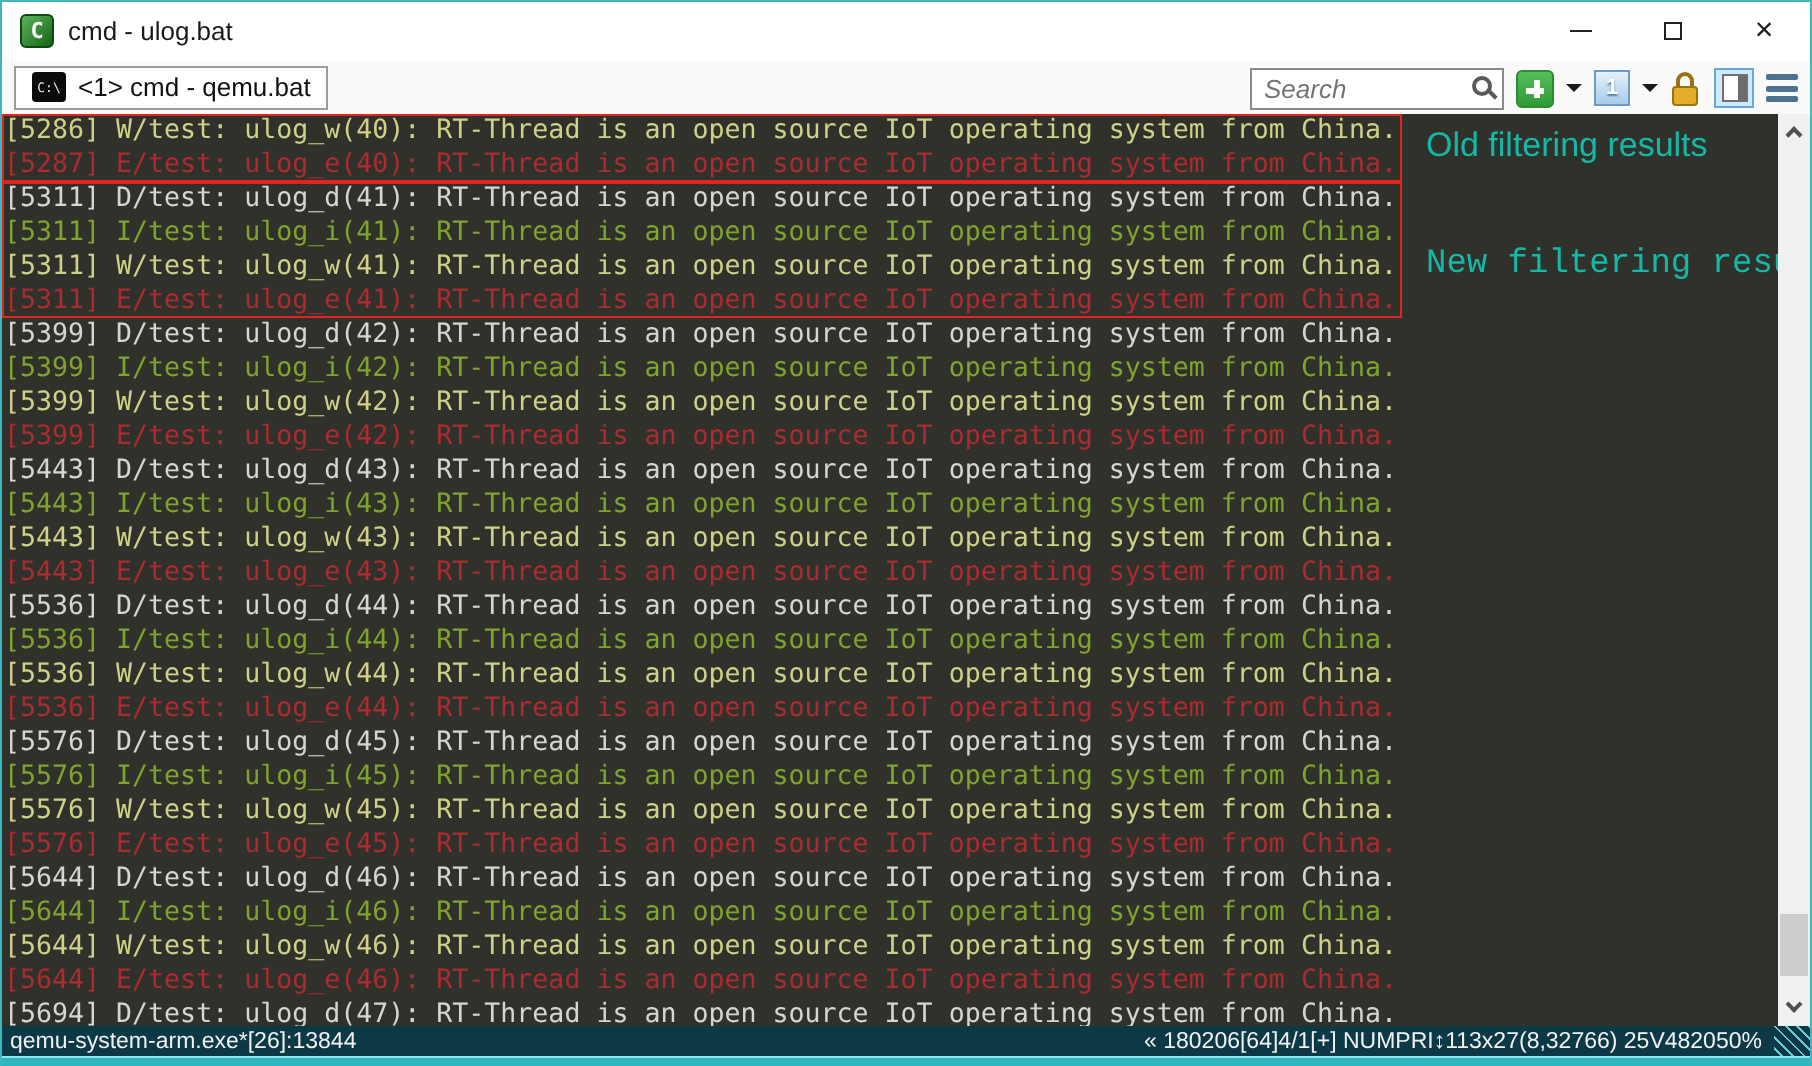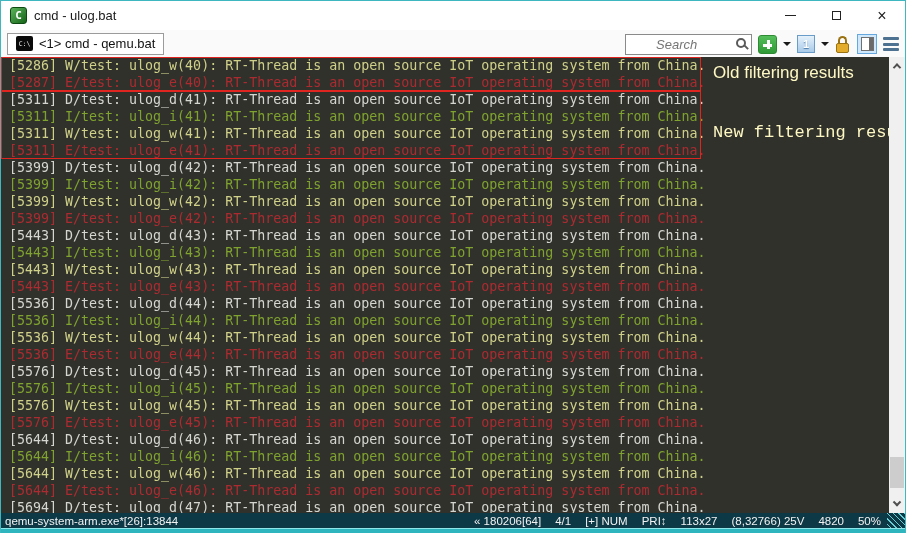--- a/index.html
+++ b/index.html
@@ -22,21 +22,21 @@
   .glyph-close { font-size:16px; color:#222; line-height:1; }
   
   .tabbar { position:absolute; top:29px; left:0; right:0; height:27px; background:#fafafa; display:flex; align-items:center; }
   .tab { display:flex; align-items:center; gap:6px; margin-left:6px; height:22px; padding:0 8px;
     background:#ffffff; border:1px solid #9b9b9b; font-size:13px; color:#111; }
   .cmd-icon { width:17px; height:15px; background:#0a0a0a; border-radius:2px; color:#e8e8e8;
     font:6.5px "DejaVu Sans Mono",monospace; display:flex; align-items:center; justify-content:center; }
   .tab-tools { position:absolute; right:4px; top:3px; height:22px; display:flex; align-items:center; gap:6px; }
   .searchbox { width:127px; height:21px; border:1px solid #8a8a8a; background:#fff; position:relative; }
   .searchbox input { width:100%; height:100%; border:0; outline:0; padding:0 22px 0 6px;
-    font:italic 13px "Liberation Sans",sans-serif; color:#6d28d9; background:transparent;margin-left:24px; }
+    font:italic 13px "Liberation Sans",sans-serif; color:#6d28d9; background:transparent; }
   .mag { position:absolute; right:5px; top:3px; width:10px; height:10px; border:2px solid #5a5a5a; border-radius:50%; }
   .mag::after { content:""; position:absolute; width:6px; height:2px; background:#5a5a5a;
     transform:rotate(45deg); right:-5px; bottom:-2px; }
   .btn-plus { width:19px; height:19px; border:1px solid #2e8a33; border-radius:3px;
     background:linear-gradient(#54bf5a,#2f9a36); position:relative; }
   .btn-plus i { position:absolute; background:#fff; }
   .btn-plus i.h { left:4px; right:4px; top:8px; height:3px; }
   .btn-plus i.v { top:4px; bottom:4px; left:8px; width:3px; }
   .caret { width:0; height:0; border-left:4px solid transparent; border-right:4px solid transparent; border-top:4px solid #1a1a1a; }
   .btn-one { width:18px; height:18px; border:1px solid #6a9cc9; background:linear-gradient(#e5f1fb,#a9cbe9);
@@ -48,42 +48,42 @@
   .lock .bodyp { position:absolute; left:1px; top:8px; width:13px; height:10px; background:#e3ac2b;
     border:1px solid #9a7210; border-radius:2px; }
   .btn-panel { width:20px; height:20px; background:#cfe8fc; border:1px solid #66a7dd;
     display:flex; align-items:center; justify-content:center; }
   .btn-panel .pane { width:13px; height:14px; background:#fff; border:1px solid #707070; position:relative; }
   .btn-panel .pane::after { content:""; position:absolute; right:0; top:0; bottom:0; width:4px; background:#6b6b6b; }
   .hamburger { width:16px; height:14px; display:flex; flex-direction:column; justify-content:space-between; margin-right:2px; }
   .hamburger i { display:block; height:3px; background:#4d7191; border-radius:1px; }
   
   .terminal { position:absolute; top:56px; left:0; width:904px; height:456px; background:#31312c; overflow:hidden; }
-  .lines { position:absolute; inset:0; padding-left:8px;
+  .lines { position:absolute; inset:0; padding-left:1px;
     font:13.3px "DejaVu Sans Mono",monospace; line-height:17px; white-space:pre; }
   .log-line { height:17px; }
   .redbox { position:absolute; left:0; width:700px; border:1px solid #e0241f; pointer-events:none; }
   .redbox.box1 { top:0; height:34px; }
   .redbox.box2 { top:34px; height:68px; }
-  .annot { position:absolute; left:712px; font-size:17px; color:#fef9c3; white-space:nowrap; }
+  .annot { position:absolute; left:712px; font-size:17px; color:#14b8a6; white-space:nowrap; }
   .annot.a1 { top:6px; }
   .annot.a2 { top:66px;font-family:Liberation Mono, monospace; }
   
   .scrollbar { position:absolute; top:0; right:0; width:16px; height:456px; background:#f0f0f0; }
   .sb-arrow { position:absolute; left:0; width:16px; height:17px; display:flex; align-items:center; justify-content:center; }
   .sb-arrow.up { top:0; } .sb-arrow.down { bottom:0; }
   .chev { width:6px; height:6px; border-right:2px solid #505050; border-bottom:2px solid #505050; }
   .chev.up { transform:rotate(-135deg) translate(-1px,-1px); }
   .chev.down { transform:rotate(45deg) translate(-2px,-2px); }
   .sb-thumb { position:absolute; left:1px; width:14px; top:400px; height:31px; background:#cdcdcd; }
   
   .statusbar { position:absolute; left:0; right:0; top:512px; height:16px; background:#0d3845; color:#f2f2f2;
     font-size:11.5px; display:flex; align-items:center; }
   .sb-left { padding-left:4px; white-space:nowrap; }
-  .sb-right { margin-left:auto; display:flex; gap:14px; align-items:center; white-space:nowrap; padding-right:6px; }
+  .sb-right { margin-left:auto; display:flex; align-items:center; white-space:nowrap; padding-right:6px; }
   .grip { width:18px; height:16px;
     background:repeating-linear-gradient(45deg, transparent 0 3px, #66cdd4 3px 4px); }
   .bottom-strip { position:absolute; left:0; right:0; bottom:0; height:5px; background:#2fb5be;
     border-top:1px solid #8ee6ea; }
 </style>
 </head>
 <body>
 
 <div id="window">
 

